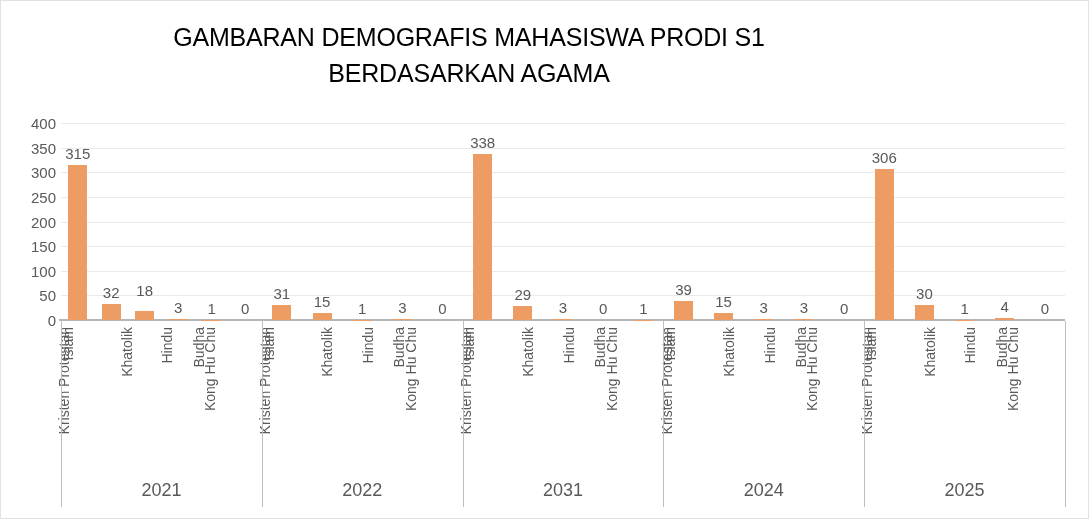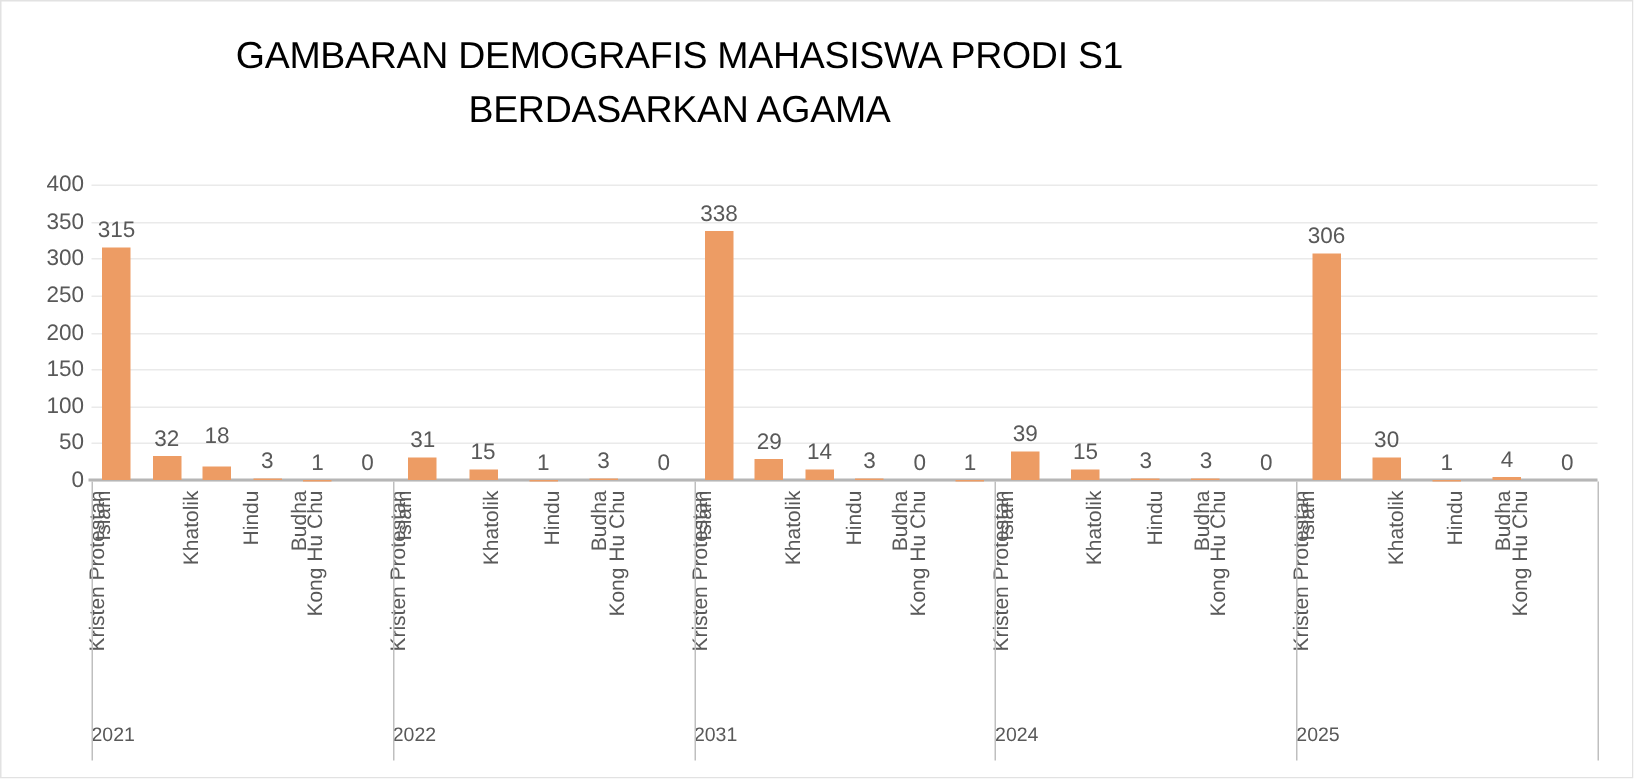--- a/index.html
+++ b/index.html
@@ -18,21 +18,21 @@
     height: 519px;
     background: #ffffff;
     border: 1px solid #e2e2e2;
     box-sizing: border-box;
     overflow: hidden;
   }
 
   
   .chart-title {
     position: absolute;
-    left: 0;
+    left: 16px;
     top: 18px;
     width: 904px;
     text-align: center;
     color: #000000;
     font-size: 25px;
     line-height: 36px;
     letter-spacing: -0.2px;
     font-weight: 400;
     white-space: pre-line;
   }
@@ -159,21 +159,22 @@
   .yearrow {
     position: absolute;
     left: 60px;
     top: 472px;
     width: 1004px;
     height: 34px;
     display: flex;
   }
   .yearcell {
     flex: 1 1 0;
-    font-size: 13px;
+    text-align: center;
+    font-size: 18px;
     color: #595959;
     line-height: 34px;
   }
 
   
   .sep {
     position: absolute;
     top: 320px;
     width: 1px;
     height: 186px;
@@ -266,24 +267,20 @@
       <div class="group">
         <div class="bar-slot">
           <div class="bar" title="Islam 2023: 338" style="height: 166.465px;"></div>
           <div class="bar-label" style="bottom: 169.465px;">338</div>
         </div>
         <div class="bar-slot">
           <div class="bar" title="Kristen Protestan 2023: 29" style="height: 14.2825px;"></div>
           <div class="bar-label" style="bottom: 17.2825px;">29</div>
         </div>
         <div class="bar-slot">
-          <div class="bar" title="Khatolik 2023: 14" style="height: 6.895px;"></div>
-          <div class="bar-label" style="bottom: 9.895px;">14</div>
-        </div>
-        <div class="bar-slot">
           <div class="bar" title="Hindu 2023: 3" style="height: 1.4775px;"></div>
           <div class="bar-label" style="bottom: 4.4775px;">3</div>
         </div>
         <div class="bar-slot">
           <div class="bar" title="Budha 2023: 0" style="height: 0px;"></div>
           <div class="bar-label" style="bottom: 3px;">0</div>
         </div>
         <div class="bar-slot">
           <div class="bar" title="Kong Hu Chu 2023: 1" style="height: 0.4925px;"></div>
           <div class="bar-label" style="bottom: 3.4925px;">1</div>

